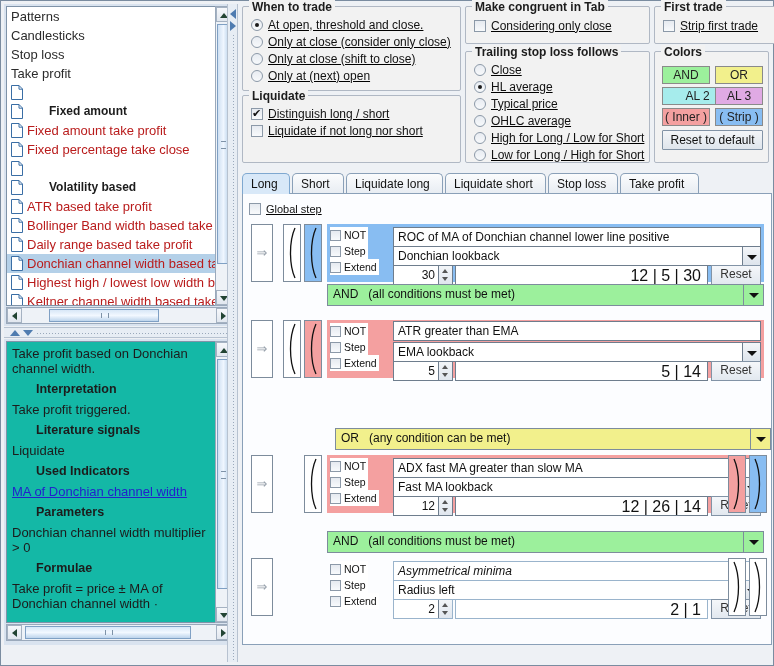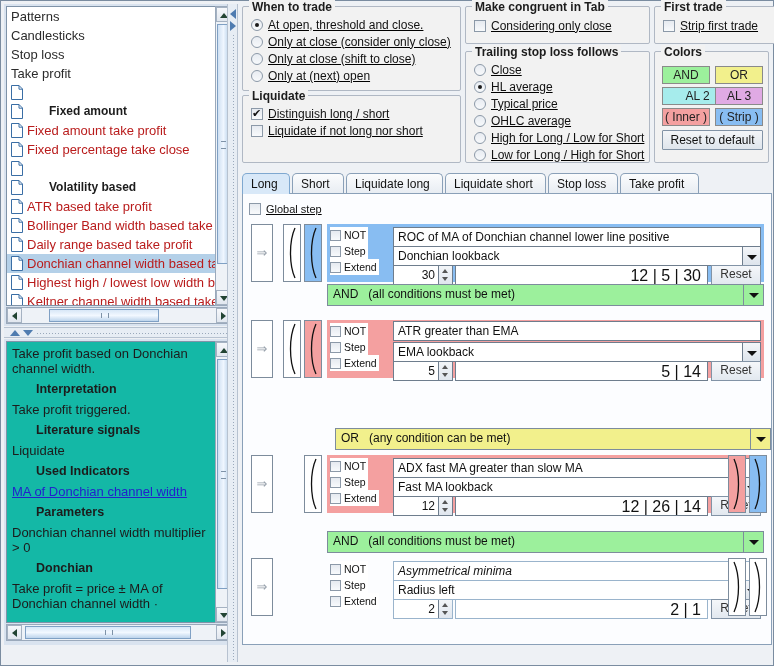--- a/index.html
+++ b/index.html
@@ -567,21 +567,21 @@
     <div id="descbox">
       <p>Take profit based on Donchian channel width.</p>
       <p class="h">Interpretation</p>
       <p>Take profit triggered.</p>
       <p class="h">Literature signals</p>
       <p>Liquidate</p>
       <p class="h">Used Indicators</p>
       <p class="lnk">MA of Donchian channel width</p>
       <p class="h">Parameters</p>
       <p>Donchian channel width multiplier &gt; 0</p>
-      <p class="h">Donchian</p>
+      <p class="h">Formulae</p>
       <p>Take profit = price ± MA of Donchian channel width ·</p>
     </div>
     <div class="vsb" style="left:211px; top:2px; width:17px; height:282px;">
       <div class="arrU"></div>
       <div class="thumb" style="top:17px; height:230px;"></div>
       <div class="arrD"></div>
     </div>
     <div class="hsb" style="left:2px; top:285px; width:226px; height:17px;">
       <div class="arrL"></div>
       <div class="thumb" style="left:18px; width:166px;"></div>

